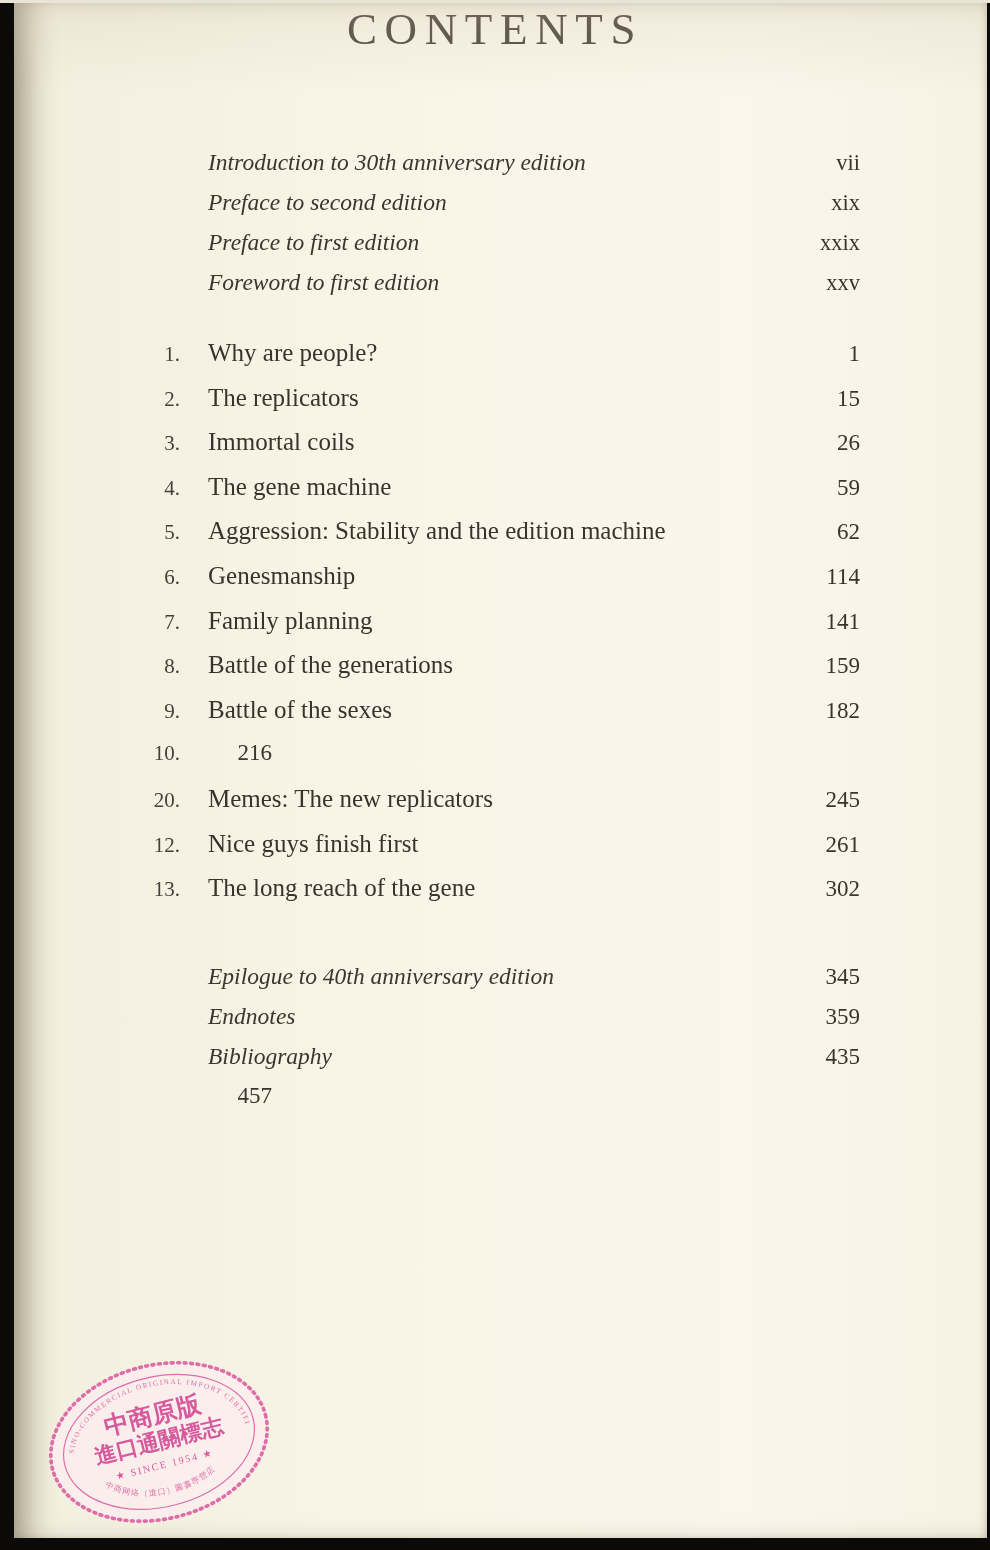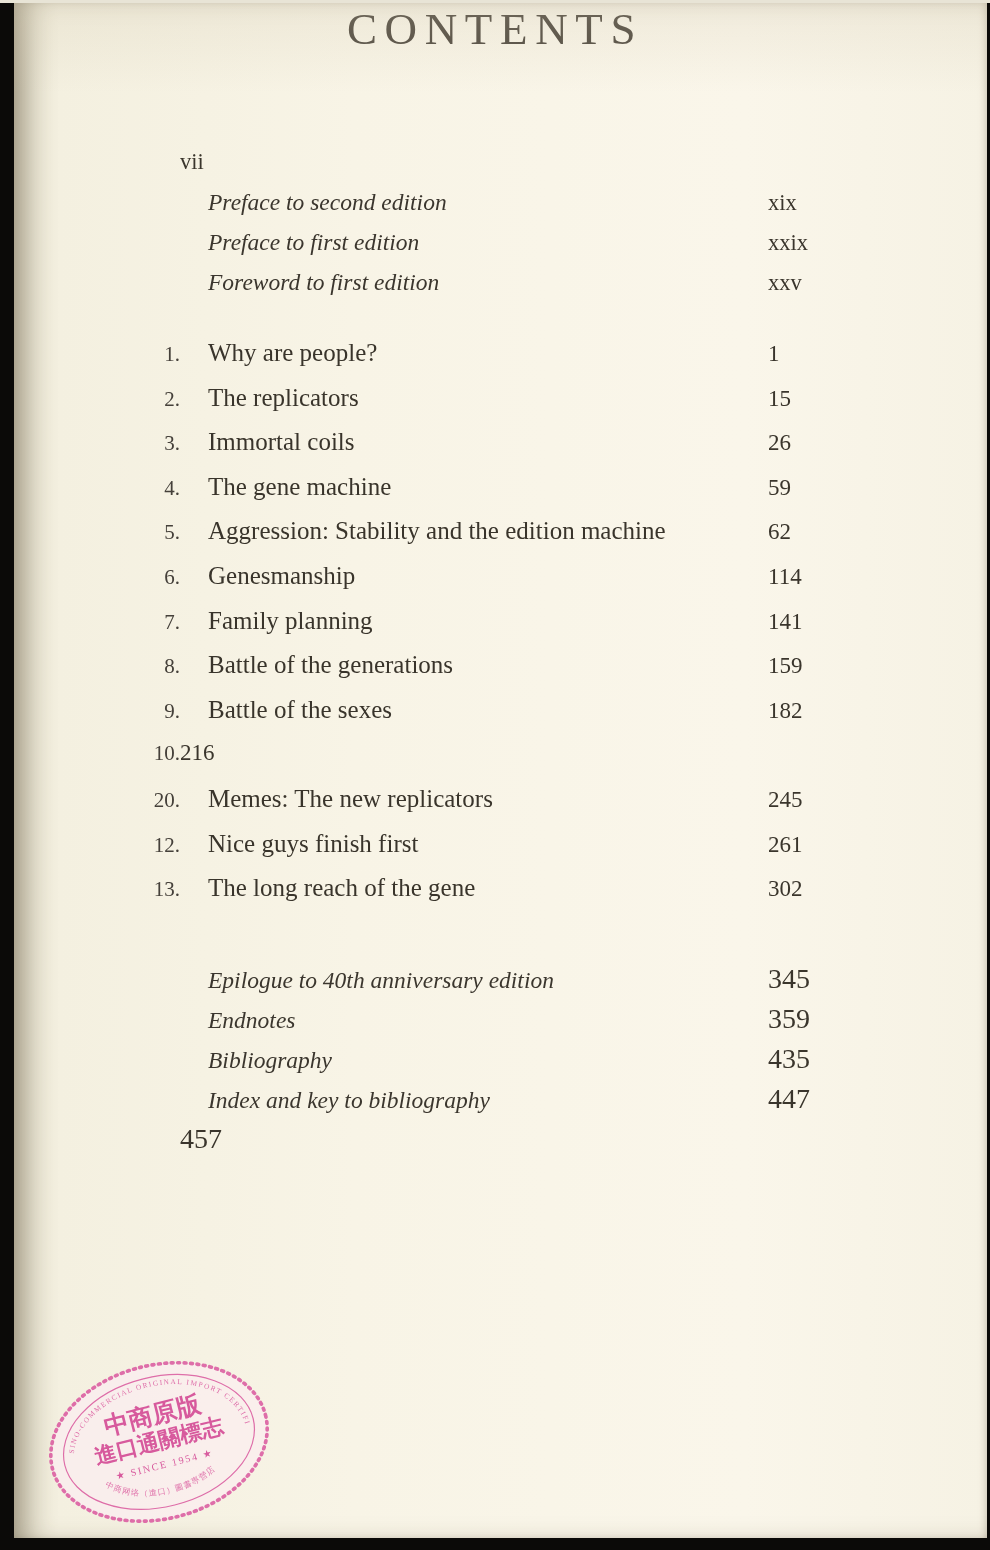--- a/index.html
+++ b/index.html
@@ -29,31 +29,31 @@
     color:#39342b;
   }
   .title{
     font-size:45px;font-weight:400;color:#4c463c;
     letter-spacing:.17em;text-align:center;
     margin:0 0 94px 0;
   }
   .row{display:flex;align-items:baseline;}
   .cell-num{width:50px;text-align:right;font-size:21px;color:#45403a;}
   .cell-title{margin-left:28px;flex:1;}
-  .cell-page{width:92px;font-size:23px;color:#3a352c;}
+  .cell-page{width:92px;text-align:right;font-size:23px;color:#3a352c;}
   .front .row,.back .row{height:40px;}
   .front .cell-title,.back .cell-title{
     font-style:italic;font-size:23.5px;color:#3b362e;
   }
   .front .cell-page{font-size:22.5px;}
   .front{margin-bottom:30px;}
   .chapters .row{height:44.6px;}
   .chapters .cell-title{font-size:25px;}
   .chapters{margin-bottom:44px;}
-  .back .cell-page{font-size:28px;}
+  .back .cell-page{font-size:23px;}
 
   .sticker{
     position:absolute;left:26px;top:1352px;
     width:238px;height:auto;
     transform:rotate(-14deg);
     opacity:.95;
   }
   .sticker text{
     font-family:"Liberation Serif","DejaVu Serif",serif;
     fill:#d6529a;
@@ -70,20 +70,21 @@
 <div class="scan-top-sliver"></div>
 
 <div class="page">
   <div class="toc">
 
     <h1 class="title">CONTENTS</h1>
 
     <div class="front">
       <div class="row">
         <span class="cell-num"></span>
+        <span class="cell-title">Introduction to 30th anniversary edition</span>
         <span class="cell-page">vii</span>
       </div>
       <div class="row">
         <span class="cell-num"></span>
         <span class="cell-title">Preface to second edition</span>
         <span class="cell-page">xix</span>
       </div>
       <div class="row">
         <span class="cell-num"></span>
         <span class="cell-title">Preface to first edition</span>
@@ -171,25 +172,20 @@
       </div>
       <div class="row">
         <span class="cell-num"></span>
         <span class="cell-title">Endnotes</span>
         <span class="cell-page">359</span>
       </div>
       <div class="row">
         <span class="cell-num"></span>
         <span class="cell-title">Bibliography</span>
         <span class="cell-page">435</span>
-      </div>
-      <div class="row">
-        <span class="cell-num"></span>
-        <span class="cell-title">Index and key to bibliography</span>
-        <span class="cell-page">447</span>
       </div>
       <div class="row">
         <span class="cell-num"></span>
         <span class="cell-page">457</span>
       </div>
     </div>
 
   </div>
 
   <svg class="sticker" viewBox="0 0 260 190" xmlns="http://www.w3.org/2000/svg">

